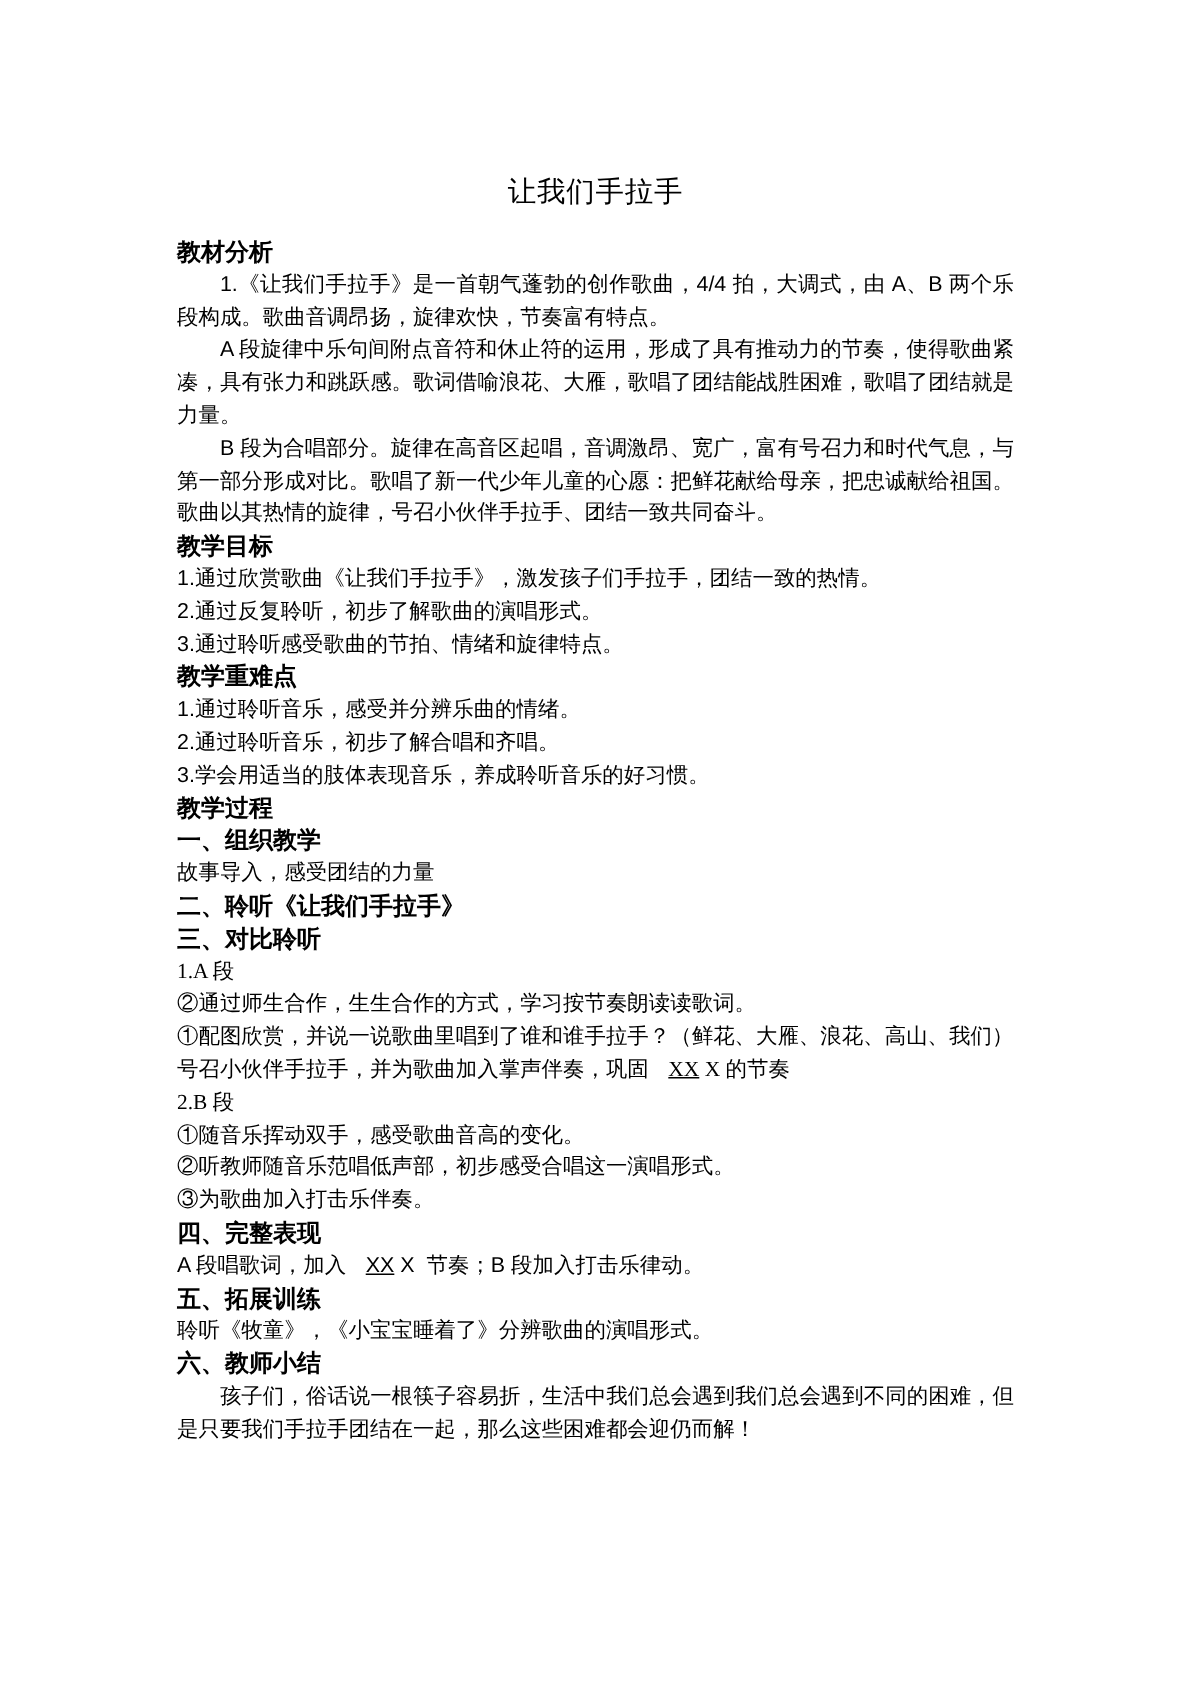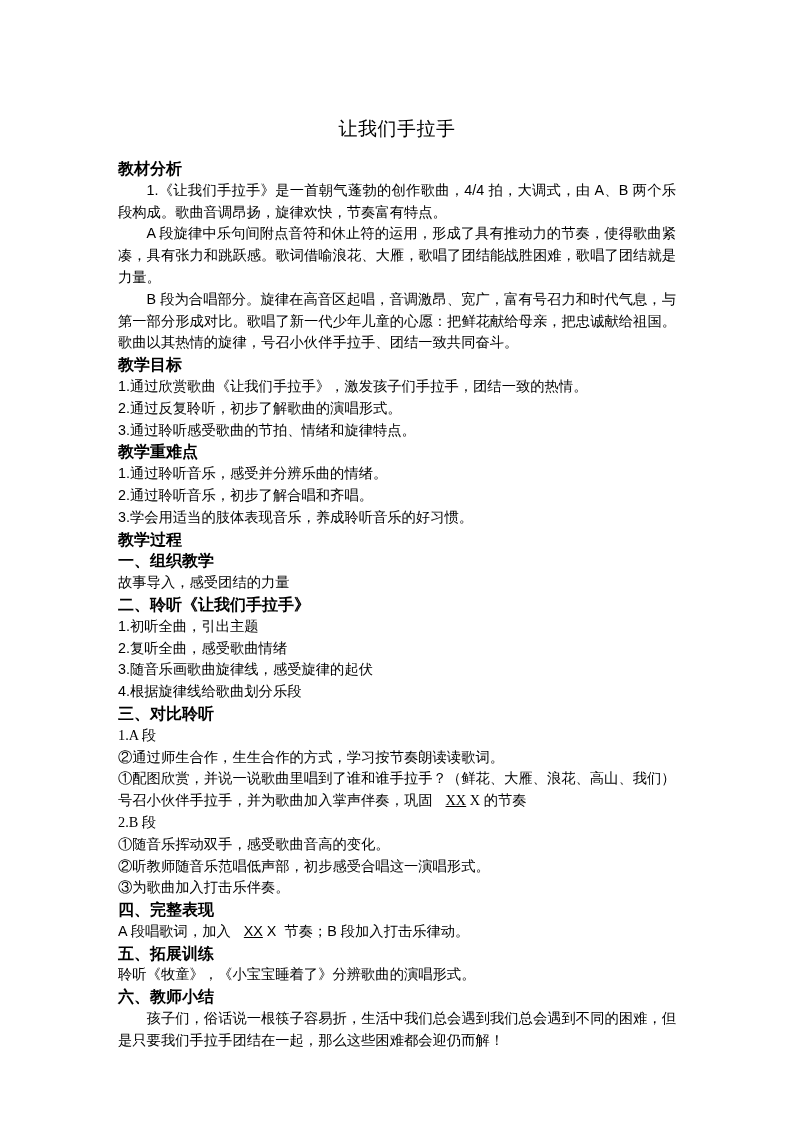--- a/index.html
+++ b/index.html
@@ -120,26 +120,20 @@
 
   <section>
     <h2 class="section-head">教学过程</h2>
 
     <h2 class="section-head">一、组织教学</h2>
     <div class="hei">
       <p class="line">故事导入，感受团结的力量</p>
     </div>
 
     <h2 class="section-head">二、聆听《让我们手拉手》</h2>
-    <div class="hei">
-      <p class="line">1.初听全曲，引出主题</p>
-      <p class="line">2.复听全曲，感受歌曲情绪</p>
-      <p class="line">3.随音乐画歌曲旋律线，感受旋律的起伏</p>
-      <p class="line">4.根据旋律线给歌曲划分乐段</p>
-    </div>
 
     <h2 class="section-head">三、对比聆听</h2>
     <div class="song">
       <p class="line">1.A 段</p>
       <p class="line">②通过师生合作，生生合作的方式，学习按节奏朗读读歌词。</p>
       <p class="line">①配图欣赏，并说一说歌曲里唱到了谁和谁手拉手？（鲜花、大雁、浪花、高山、我们）</p>
       <p class="line rhythm"><span>号召小伙伴手拉手，并为歌曲加入掌声伴奏，巩固</span><u>XX</u><span> X</span><span> 的节奏</span></p>
 
       <p class="line">2.B 段</p>
       <p class="line">①随音乐挥动双手，感受歌曲音高的变化。</p>

